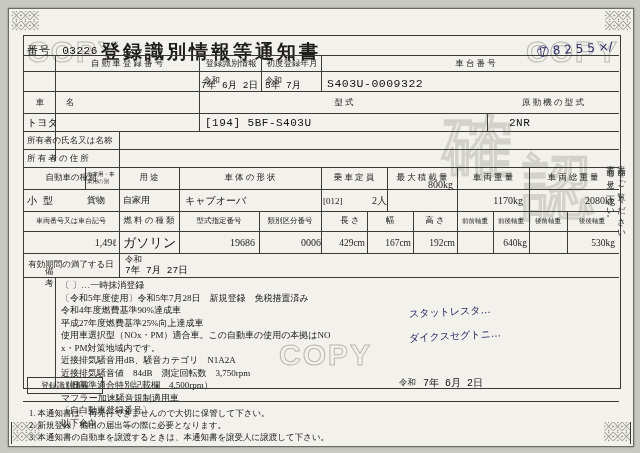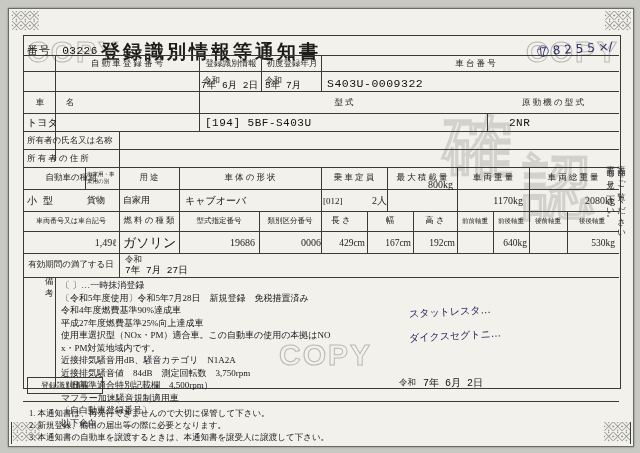--- a/index.html
+++ b/index.html
@@ -196,21 +196,21 @@
   <div class="vline" style="left:404px;top:202px;height:42px;"></div>
   <div class="vline" style="left:448px;top:202px;height:42px;"></div>
   <div class="vline" style="left:484px;top:202px;height:42px;"></div>
   <div class="vline" style="left:520px;top:202px;height:42px;"></div>
   <div class="vline" style="left:558px;top:202px;height:42px;"></div>
 
   <div class="cell center" style="left:16px;top:203px;width:92px;height:18px;font-size:7px;">車両番号又は車台記号</div>
   <div class="cell center lbl" style="left:112px;top:203px;width:56px;height:18px;">燃 料 の 種 類</div>
   <div class="cell center" style="left:172px;top:203px;width:76px;height:18px;font-size:7.5px;">型式指定番号</div>
   <div class="cell center" style="left:252px;top:203px;width:58px;height:18px;font-size:7.5px;">類別区分番号</div>
-  <div class="cell center lbl" style="left:311px;top:203px;width:42px;height:18px;">長 さ</div>
+  <div class="cell center lbl" style="left:320px;top:203px;width:42px;height:18px;">長 さ</div>
   <div class="cell center lbl" style="left:360px;top:203px;width:42px;height:18px;">幅</div>
   <div class="cell center lbl" style="left:406px;top:203px;width:40px;height:18px;">高 さ</div>
   <div class="cell center" style="left:450px;top:203px;width:32px;height:18px;font-size:6.5px;">前前軸重</div>
   <div class="cell center" style="left:486px;top:203px;width:32px;height:18px;font-size:6.5px;">前後軸重</div>
   <div class="cell center" style="left:522px;top:203px;width:34px;height:18px;font-size:6.5px;">後前軸重</div>
   <div class="cell center" style="left:560px;top:203px;width:46px;height:18px;font-size:6.5px;">後後軸重</div>
 
   <div class="hline" style="left:14px;top:244px;width:596px;"></div>
   <div class="cell" style="left:40px;top:224px;width:68px;height:19px;font-size:10px;justify-content:flex-end;">1,49ℓ</div>
   <div class="cell valjp" style="left:114px;top:224px;width:56px;height:19px;font-size:13px;">ガソリン</div>
@@ -222,21 +222,21 @@
   <div class="cell" style="left:450px;top:224px;width:68px;height:19px;font-size:9.5px;justify-content:flex-end;">640kg</div>
   <div class="cell" style="left:560px;top:224px;width:46px;height:19px;font-size:9.5px;justify-content:flex-end;">530kg</div>
 
   <div class="hline" style="left:14px;top:268px;width:596px;"></div>
   <div class="vline" style="left:110px;top:244px;height:24px;"></div>
   <div class="cell lbl" style="left:16px;top:245px;width:92px;height:22px;justify-content:center;">有効期間の満了する日</div>
   <div class="cell lbl" style="left:116px;top:245px;width:60px;height:11px;">令和</div>
   <div class="cell valjp" style="left:116px;top:255px;width:160px;height:13px;font-size:9.5px;">7年 7月 27日</div>
 
   <div class="vline" style="left:46px;top:268px;height:110px;"></div>
-  <div class="cell center lbl" style="left:16px;top:270px;width:30px;height:18px;padding-left:20px;">備 考</div>
+  <div class="cell center lbl" style="left:16px;top:260px;width:30px;height:18px;padding-left:20px;">備 考</div>
   <div class="notes" id="remarks-list" style="left:52px;top:270px;width:500px;">
       <div>〔 〕…一時抹消登録</div>
       <div>〔令和5年度使用〕令和5年7月28日　新規登録　免税措置済み</div>
       <div>令和4年度燃費基準90%達成車</div>
       <div>平成27年度燃費基準25%向上達成車</div>
       <div>使用車選択型（NOx・PM）適合車。この自動車の使用の本拠はNO</div>
       <div>x・PM対策地域内です。</div>
       <div>近接排気騒音用dB、騒音カテゴリ　N1A2A</div>
       <div>近接排気騒音値　84dB　測定回転数　3,750rpm</div>
       <div>（旧基準適合特別記載欄　4,500rpm）</div>

